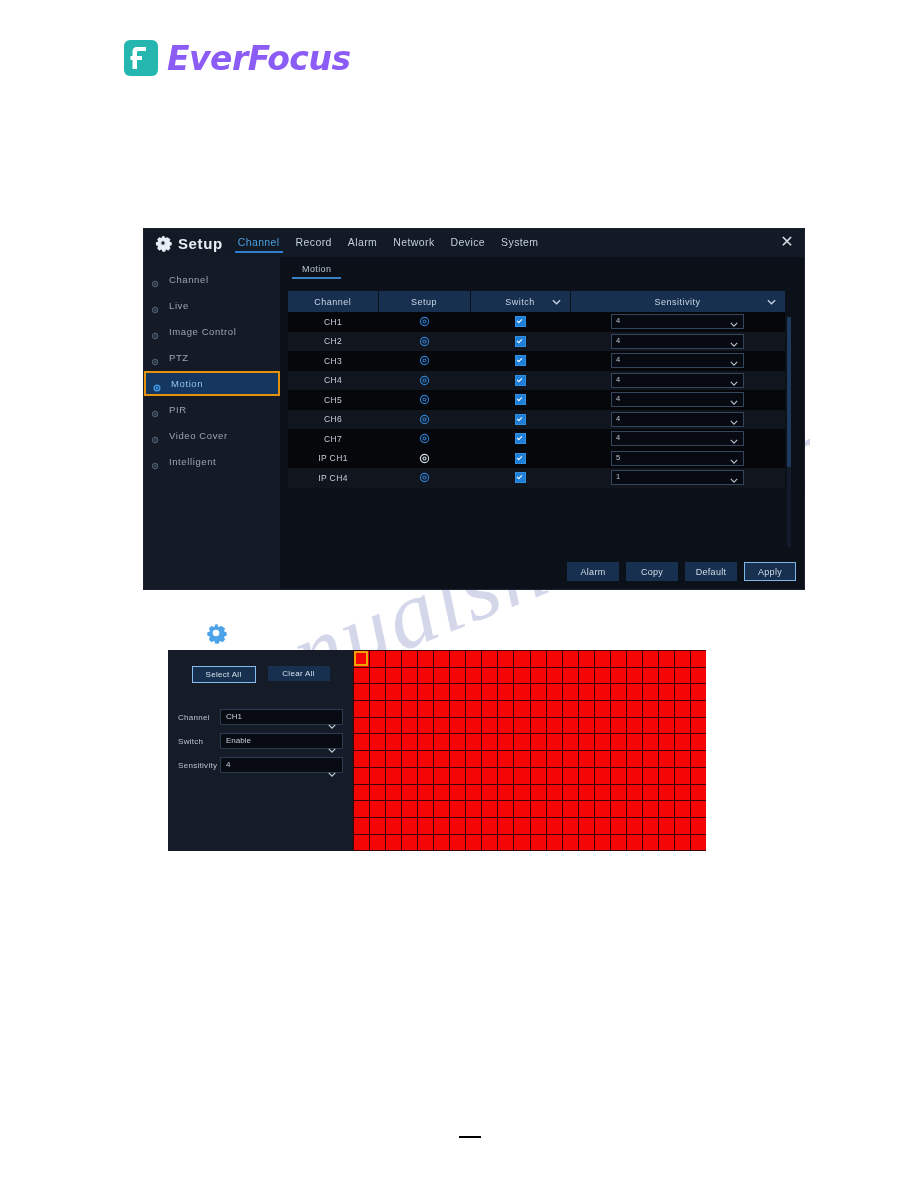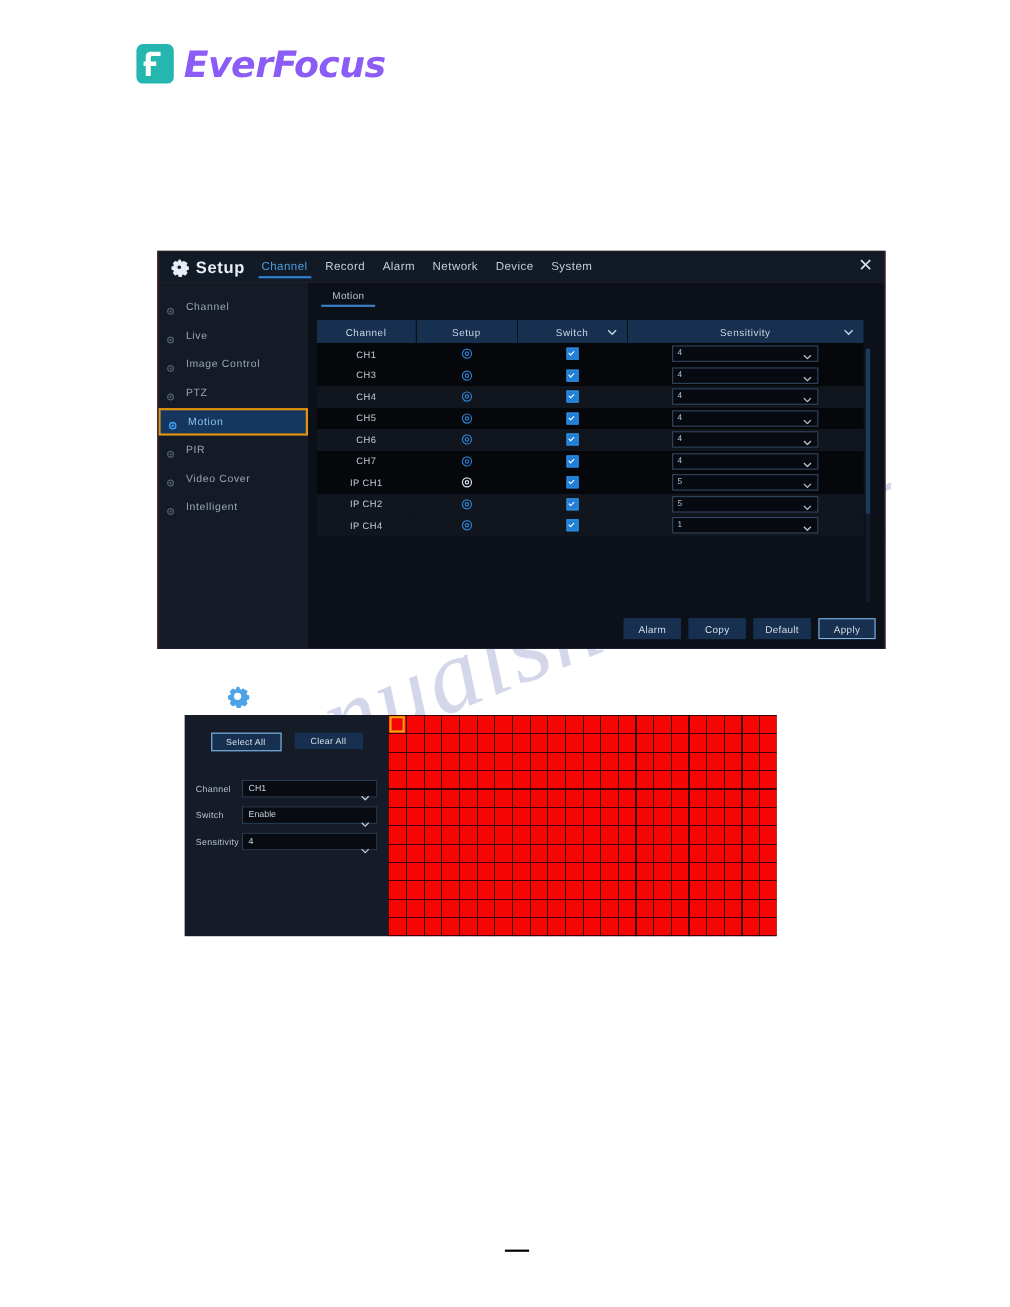--- a/index.html
+++ b/index.html
@@ -478,20 +478,36 @@
               <td>
                   <span class="sens-box">
                     <span class="v">4</span>
                     <span class="chev"><svg viewBox="0 0 10 6" width="8" height="5">
                         <path d="M1 1 L5 5 L9 1" fill="none" stroke="#b9c4d2" stroke-width="1.4"></path>
                       </svg></span>
                   </span>
                 </td>
             </tr>
 
+            <tr class="r-odd">
+              <td>CH2</td>
+              <td><span class="cell-icon"><svg viewBox="0 0 24 24" width="11" height="11">
+                      <circle cx="12" cy="12" r="9" fill="none" stroke="#2f7fd0" stroke-width="2.4"></circle>
+                      <circle cx="12" cy="12" r="3.4" fill="none" stroke="#2f7fd0" stroke-width="2.4"></circle>
+                    </svg></span></td>
+              <td><span class="chk"></span></td>
+              <td>
+                  <span class="sens-box">
+                    <span class="v">4</span>
+                    <span class="chev"><svg viewBox="0 0 10 6" width="8" height="5">
+                        <path d="M1 1 L5 5 L9 1" fill="none" stroke="#b9c4d2" stroke-width="1.4"></path>
+                      </svg></span>
+                  </span>
+                </td>
+            </tr>
 
             <tr class="r-even">
               <td>CH3</td>
               <td><span class="cell-icon"><svg viewBox="0 0 24 24" width="11" height="11">
                       <circle cx="12" cy="12" r="9" fill="none" stroke="#2f7fd0" stroke-width="2.4"></circle>
                       <circle cx="12" cy="12" r="3.4" fill="none" stroke="#2f7fd0" stroke-width="2.4"></circle>
                     </svg></span></td>
               <td><span class="chk"></span></td>
               <td>
                   <span class="sens-box">
@@ -582,36 +598,20 @@
               <td>
                   <span class="sens-box">
                     <span class="v">5</span>
                     <span class="chev"><svg viewBox="0 0 10 6" width="8" height="5">
                         <path d="M1 1 L5 5 L9 1" fill="none" stroke="#b9c4d2" stroke-width="1.4"></path>
                       </svg></span>
                   </span>
                 </td>
             </tr>
 
-            <tr class="r-odd">
-              <td>IP CH2</td>
-              <td><span class="cell-icon"><svg viewBox="0 0 24 24" width="11" height="11">
-                      <circle cx="12" cy="12" r="9" fill="none" stroke="#2f7fd0" stroke-width="2.4"></circle>
-                      <circle cx="12" cy="12" r="3.4" fill="none" stroke="#2f7fd0" stroke-width="2.4"></circle>
-                    </svg></span></td>
-              <td><span class="chk"></span></td>
-              <td>
-                  <span class="sens-box">
-                    <span class="v">5</span>
-                    <span class="chev"><svg viewBox="0 0 10 6" width="8" height="5">
-                        <path d="M1 1 L5 5 L9 1" fill="none" stroke="#b9c4d2" stroke-width="1.4"></path>
-                      </svg></span>
-                  </span>
-                </td>
-            </tr>
 
 
             <tr class="r-odd">
               <td>IP CH4</td>
               <td><span class="cell-icon"><svg viewBox="0 0 24 24" width="11" height="11">
                       <circle cx="12" cy="12" r="9" fill="none" stroke="#2f7fd0" stroke-width="2.4"></circle>
                       <circle cx="12" cy="12" r="3.4" fill="none" stroke="#2f7fd0" stroke-width="2.4"></circle>
                     </svg></span></td>
               <td><span class="chk"></span></td>
               <td>

